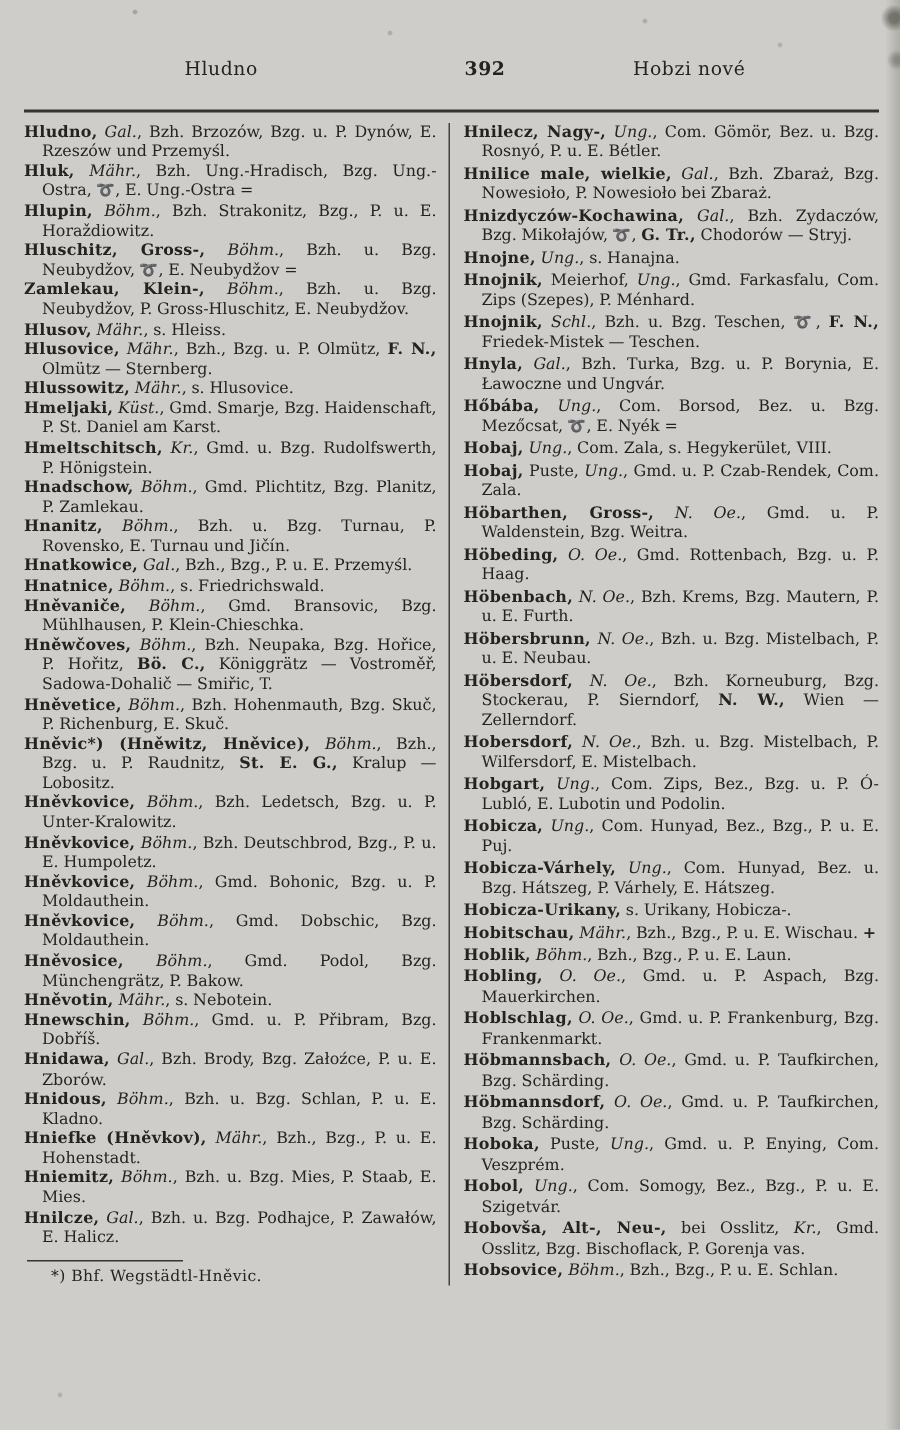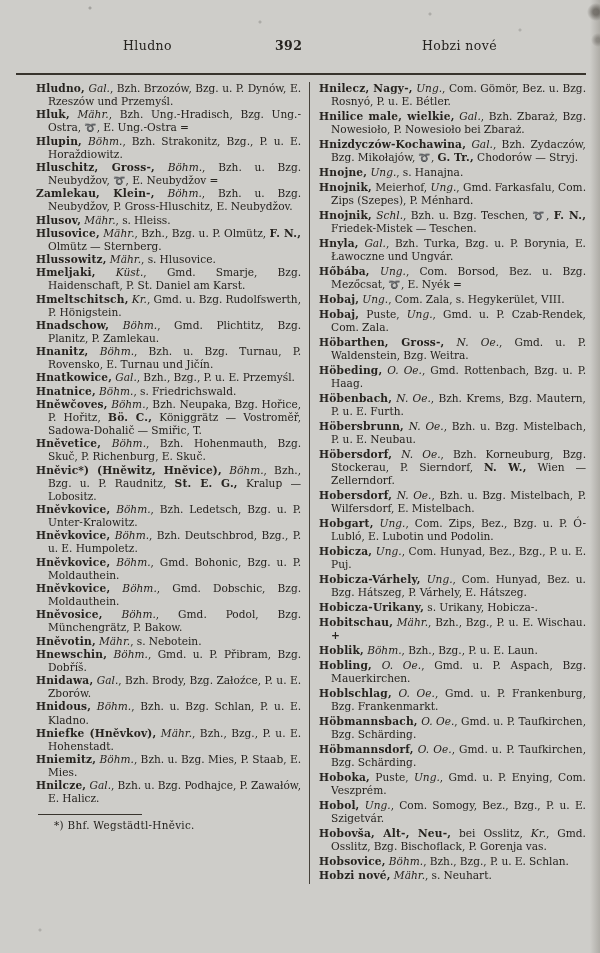--- a/index.html
+++ b/index.html
@@ -20,24 +20,24 @@
     overflow:hidden;
     position:relative;
   }
   .page{padding:38px 14px 0 16px;}
   .page-header{
     display:flex;align-items:baseline;
     font-size:12.5px;letter-spacing:.4px;
     padding:0 4px 20px 4px;
   }
   .page-header .h-left{width:255px;text-align:center;}
-  .page-header .h-num{width:62px;text-align:left;font-weight:bold;}
+  .page-header .h-num{width:62px;text-align:right;font-weight:bold;}
   .page-header .h-right{flex:1;text-align:center;}
   .header-rule{border:0;border-top:2px solid #38342d;margin:0 0 7px 0;height:0;}
-  .content{display:flex;align-items:stretch;margin-left:20px;}
+  .content{display:flex;align-items:stretch;}
   .col{width:276px;}
   .col-left{padding-right:6px;}
   .col-sep{width:0;border-left:1.4px solid #45413a;margin:0 2px;}
   .col-right{padding-left:7px;width:278px;}
   .entry{
     margin:0;
     font-size:10.6px;
     line-height:13.15px;
     text-align:justify;
     padding-left:12px;
@@ -77,20 +77,21 @@
         <p class="entry"><b>Zamlekau, Klein-,</b> <i>Böhm.</i>, Bzh. u. Bzg. Neubydžov, P. Gross-Hluschitz, E. Neubydžov.</p>
         <p class="entry"><b>Hlusov,</b> <i>Mähr.</i>, s. Hleiss.</p>
         <p class="entry"><b>Hlusovice,</b> <i>Mähr.</i>, Bzh., Bzg. u. P. Olmütz, <b>F. N.,</b> Olmütz — Sternberg.</p>
         <p class="entry"><b>Hlussowitz,</b> <i>Mähr.</i>, s. Hlusovice.</p>
         <p class="entry"><b>Hmeljaki,</b> <i>Küst.</i>, Gmd. Smarje, Bzg. Haidenschaft, P. St. Daniel am Karst.</p>
         <p class="entry"><b>Hmeltschitsch,</b> <i>Kr.</i>, Gmd. u. Bzg. Rudolfswerth, P. Hönigstein.</p>
         <p class="entry"><b>Hnadschow,</b> <i>Böhm.</i>, Gmd. Plichtitz, Bzg. Planitz, P. Zamlekau.</p>
         <p class="entry"><b>Hnanitz,</b> <i>Böhm.</i>, Bzh. u. Bzg. Turnau, P. Rovensko, E. Turnau und Jičín.</p>
         <p class="entry"><b>Hnatkowice,</b> <i>Gal.</i>, Bzh., Bzg., P. u. E. Przemyśl.</p>
         <p class="entry"><b>Hnatnice,</b> <i>Böhm.</i>, s. Friedrichswald.</p>
+        <p class="entry"><b>Hněvaniče,</b> <i>Böhm.</i>, Gmd. Bransovic, Bzg. Mühlhausen, P. Klein-Chieschka.</p>
         <p class="entry"><b>Hněwčoves,</b> <i>Böhm.</i>, Bzh. Neupaka, Bzg. Hořice, P. Hořitz, <b>Bö. C.,</b> Königgrätz — Vostroměř, Sadowa-Dohalič — Smiřic, T.</p>
         <p class="entry"><b>Hněvetice,</b> <i>Böhm.</i>, Bzh. Hohenmauth, Bzg. Skuč, P. Richenburg, E. Skuč.</p>
         <p class="entry"><b>Hněvic*) (Hněwitz, Hněvice),</b> <i>Böhm.</i>, Bzh., Bzg. u. P. Raudnitz, <b>St. E. G.,</b> Kralup — Lobositz.</p>
         <p class="entry"><b>Hněvkovice,</b> <i>Böhm.</i>, Bzh. Ledetsch, Bzg. u. P. Unter-Kralowitz.</p>
         <p class="entry"><b>Hněvkovice,</b> <i>Böhm.</i>, Bzh. Deutschbrod, Bzg., P. u. E. Humpoletz.</p>
         <p class="entry"><b>Hněvkovice,</b> <i>Böhm.</i>, Gmd. Bohonic, Bzg. u. P. Moldauthein.</p>
         <p class="entry"><b>Hněvkovice,</b> <i>Böhm.</i>, Gmd. Dobschic, Bzg. Moldauthein.</p>
         <p class="entry"><b>Hněvosice,</b> <i>Böhm.</i>, Gmd. Podol, Bzg. Münchengrätz, P. Bakow.</p>
         <p class="entry"><b>Hněvotin,</b> <i>Mähr.</i>, s. Nebotein.</p>
         <p class="entry"><b>Hnewschin,</b> <i>Böhm.</i>, Gmd. u. P. Přibram, Bzg. Dobříš.</p>
@@ -129,17 +130,16 @@
         <p class="entry"><b>Hobitschau,</b> <i>Mähr.</i>, Bzh., Bzg., P. u. E. Wischau. <span class="cross">+</span></p>
         <p class="entry"><b>Hoblik,</b> <i>Böhm.</i>, Bzh., Bzg., P. u. E. Laun.</p>
         <p class="entry"><b>Hobling,</b> <i>O. Oe.</i>, Gmd. u. P. Aspach, Bzg. Mauerkirchen.</p>
         <p class="entry"><b>Hoblschlag,</b> <i>O. Oe.</i>, Gmd. u. P. Frankenburg, Bzg. Frankenmarkt.</p>
         <p class="entry"><b>Höbmannsbach,</b> <i>O. Oe.</i>, Gmd. u. P. Taufkirchen, Bzg. Schärding.</p>
         <p class="entry"><b>Höbmannsdorf,</b> <i>O. Oe.</i>, Gmd. u. P. Taufkirchen, Bzg. Schärding.</p>
         <p class="entry"><b>Hoboka,</b> Puste, <i>Ung.</i>, Gmd. u. P. Enying, Com. Veszprém.</p>
         <p class="entry"><b>Hobol,</b> <i>Ung.</i>, Com. Somogy, Bez., Bzg., P. u. E. Szigetvár.</p>
         <p class="entry"><b>Hobovša, Alt-, Neu-,</b> bei Osslitz, <i>Kr.</i>, Gmd. Osslitz, Bzg. Bischoflack, P. Gorenja vas.</p>
         <p class="entry"><b>Hobsovice,</b> <i>Böhm.</i>, Bzh., Bzg., P. u. E. Schlan.</p>
-        <p class="entry"><b>Hobzi nové,</b> <i>Mähr.</i>, s. Neuhart.</p>
       </div>
   </div>
 
 </div>
 
 </body></html>

